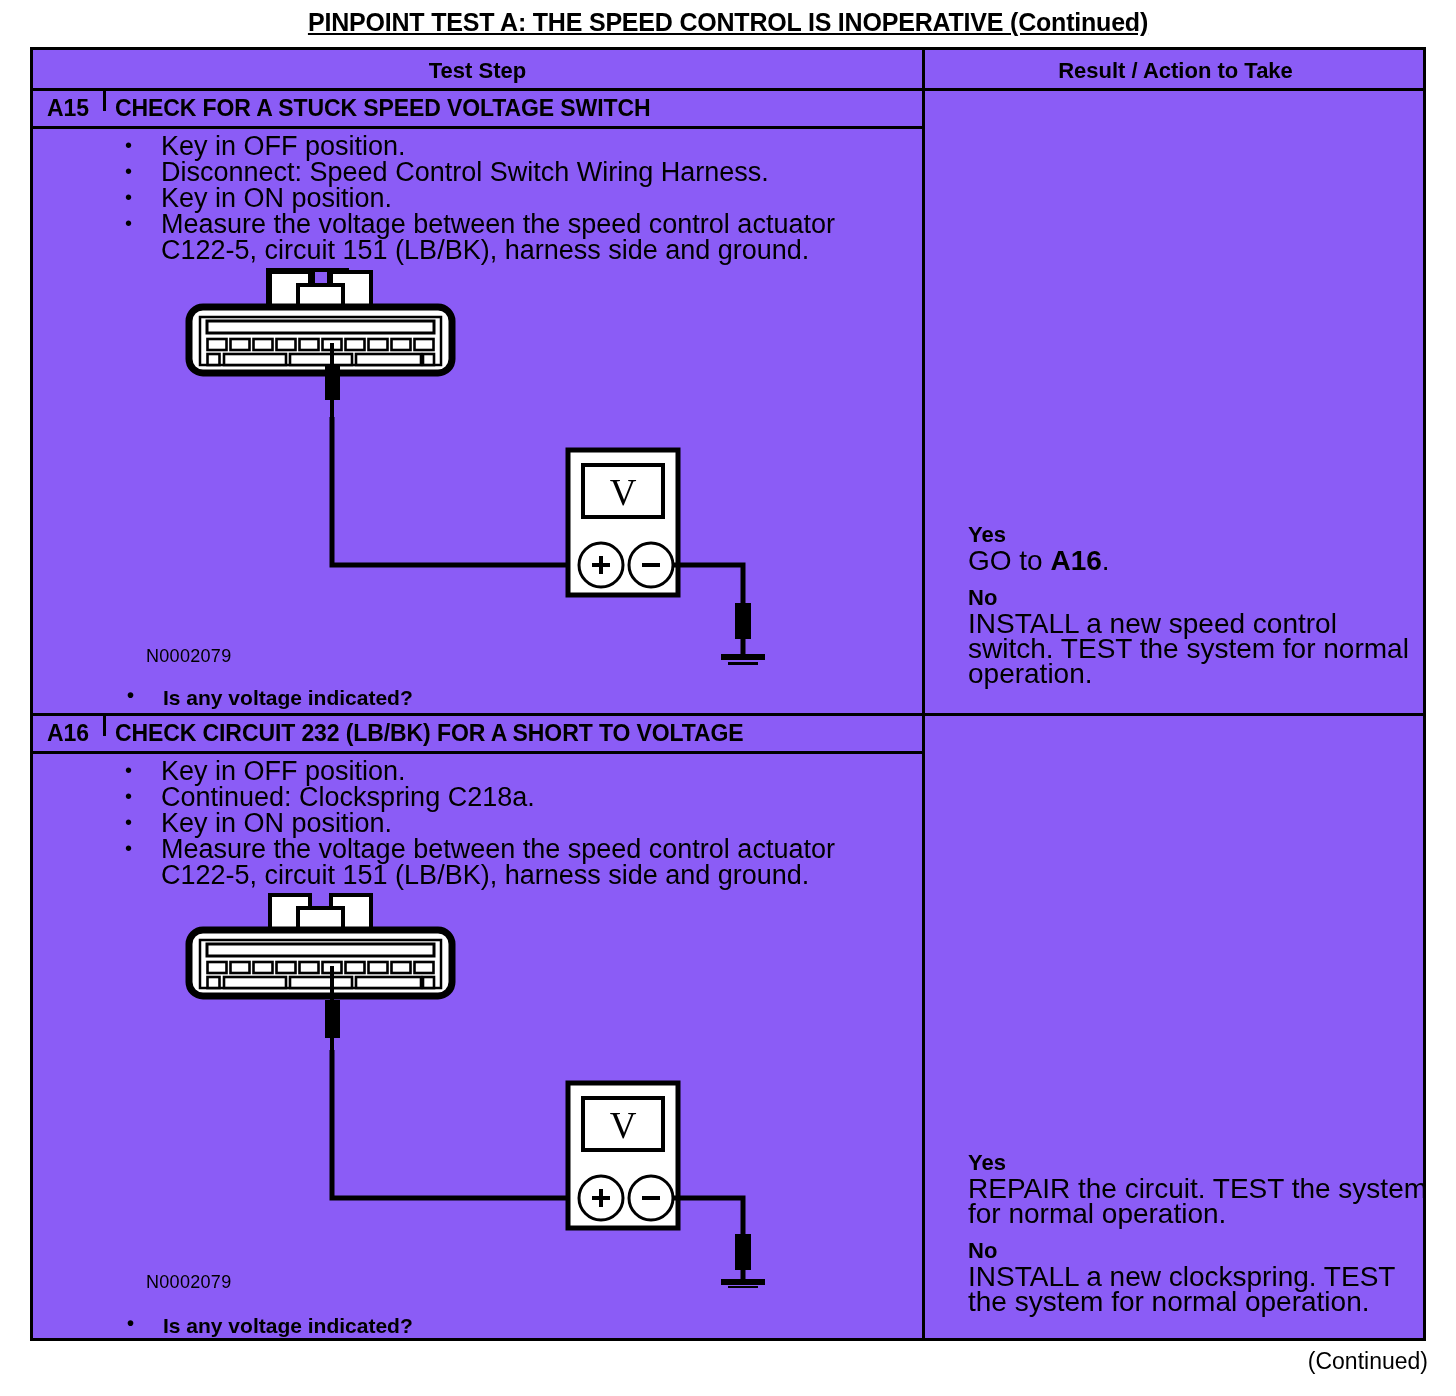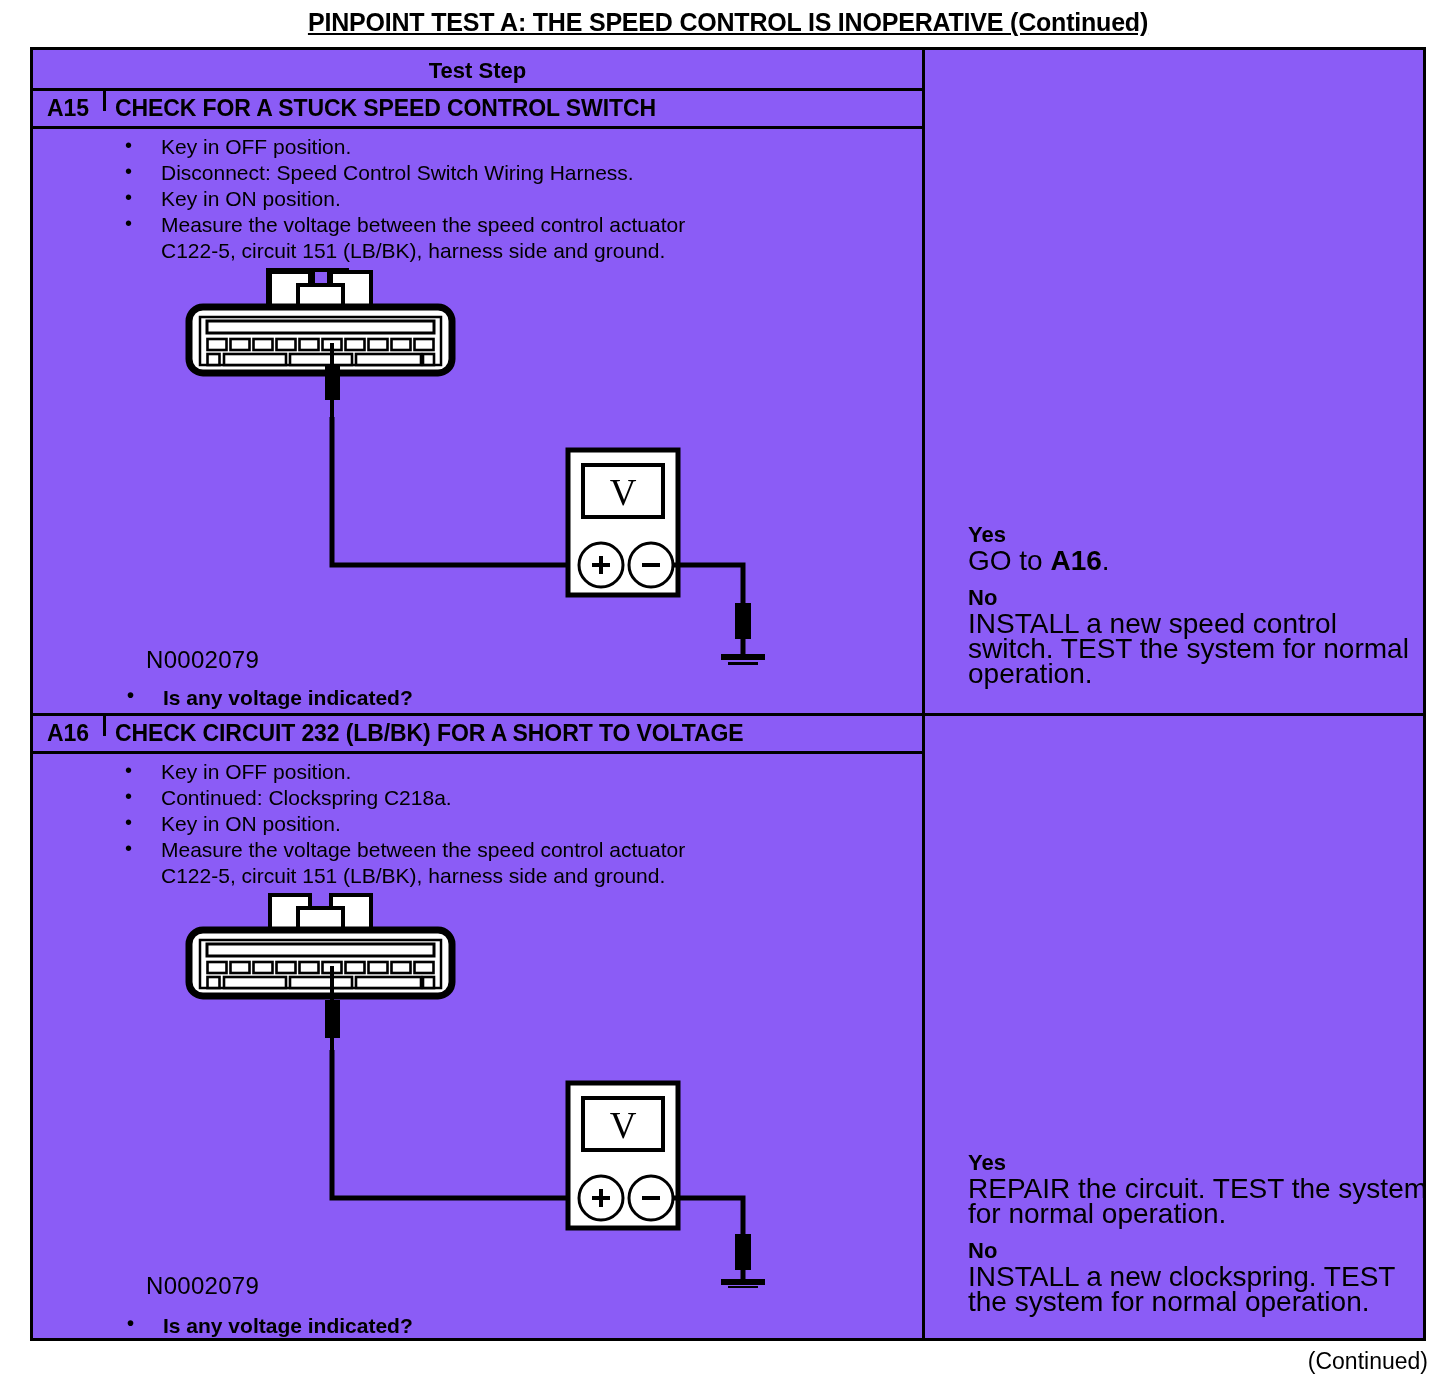--- a/index.html
+++ b/index.html
@@ -83,21 +83,21 @@
     line-height: 35px;
     font-size: 23px;
     font-weight: bold;
     white-space: nowrap;
     letter-spacing: -0.1px;
   }
 
   
   .bullets {
     position: absolute;
-    font-size: 21px;
+    font-size: 27px;
     line-height: 25px;
   }
   .bullets .bullet-row {
     position: relative;
     padding-left: 42px;
     margin-bottom: 1px;
   }
   .bullets .bullet-row::before {
     content: "\2022";
     position: absolute;
@@ -114,21 +114,21 @@
   }
   .question::before {
     content: "\2022";
     position: absolute;
     left: 8px; top: -2px;
     font-size: 20px;
   }
 
   .fig-id {
     position: absolute;
-    font-size: 24px;
+    font-size: 18px;
     letter-spacing: 0.3px;
   }
 
   
   .result-block { position: absolute; left: 935px; width: 460px; }
   .result-block .res-head {
     font-size: 22px; font-weight: bold; line-height: 26px;
   }
   .result-block .res-body {
     font-size: 28px; line-height: 25px; margin-bottom: 12px;
@@ -147,26 +147,27 @@
   .schematic svg { display: block; }
 </style>
 </head>
 <body>
 
 <div class="page-title">PINPOINT TEST  A: THE SPEED CONTROL IS INOPERATIVE (Continued)</div>
 
 <div class="table-frame">
 
   <div class="col-head col-head-left">Test Step</div>
+  <div class="col-head col-head-right">Result / Action to Take</div>
 
   <div class="col-divider"></div>
 
   <div class="step-band" style="top:41px;">
     <div class="step-id">A15</div>
-    <div class="step-title">CHECK FOR A STUCK SPEED CONTROL SWITCH</div>
+    <div class="step-title">CHECK FOR A STUCK SPEED VOLTAGE SWITCH</div>
   </div>
 
   <div class="bullets" style="left:86px; top:84px; width:790px;">
     <div class="bullet-row">
       <span>Key in OFF position.</span>
     </div>
     <div class="bullet-row">
       <span>Disconnect: Speed Control Switch Wiring Harness.</span>
     </div>
     <div class="bullet-row">

